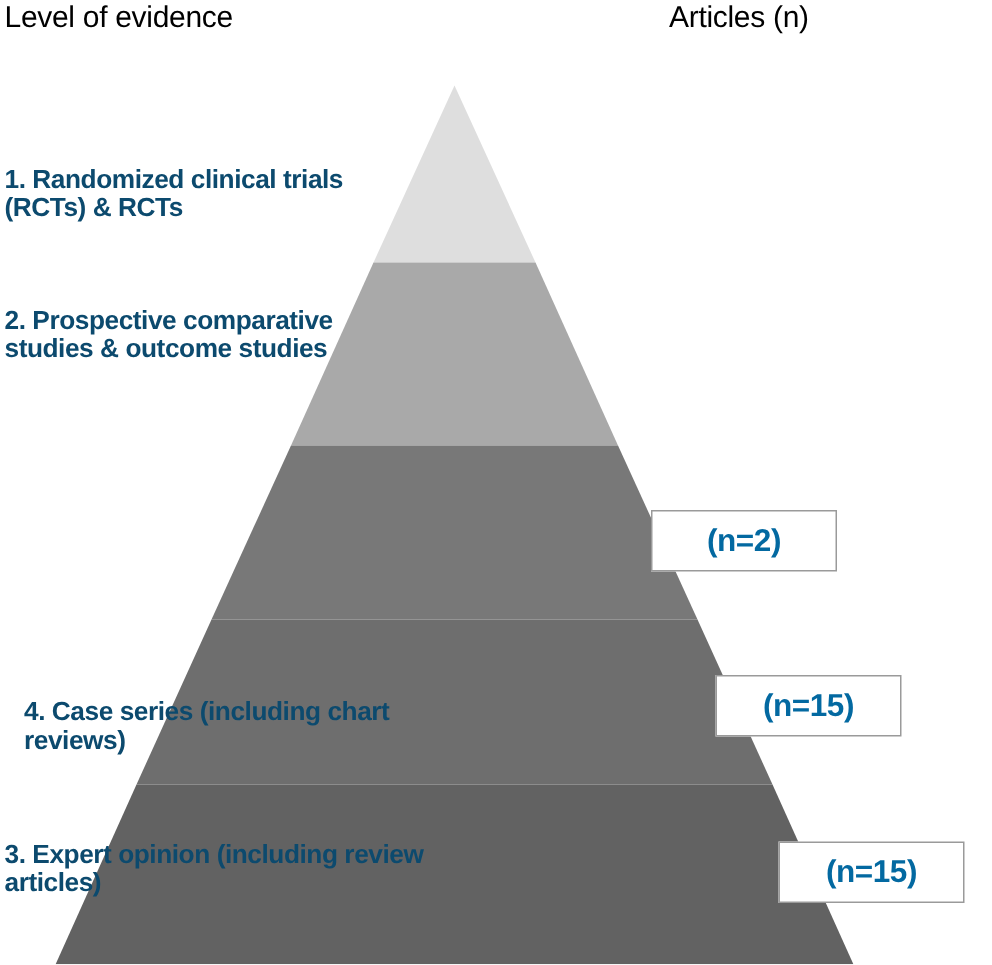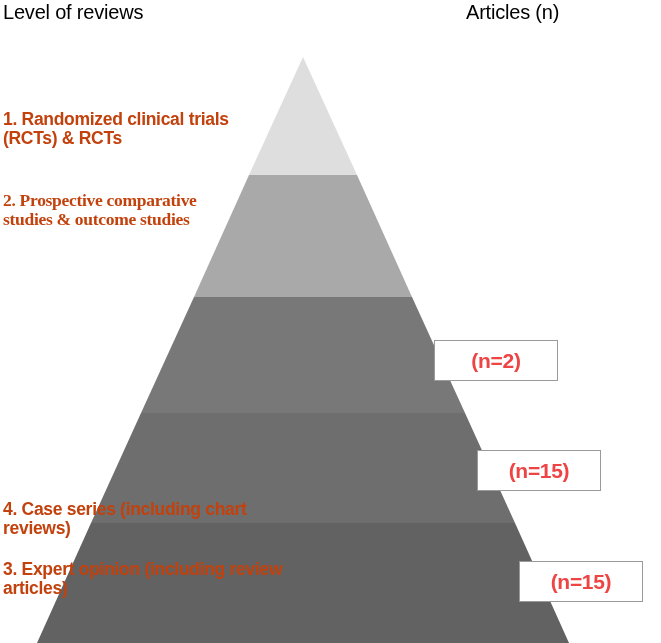--- a/index.html
+++ b/index.html
@@ -22,71 +22,71 @@
     position: absolute;
     top: 0px;
     font-size: 20px;
     font-weight: 400;
     color: #000000;
     letter-spacing: -0.2px;
     white-space: nowrap;
     line-height: 24px;
   }
   #hdr-left  { left: 3px; }
-  #hdr-right { left: 466px; }
+  #hdr-right { left: 446px; }
 
   
   #pyramid {
     position: absolute;
     left: 0;
     top: 0;
     width: 661px;
     height: 643px;
   }
 
   
   .level-label {
     position: absolute;
     font-size: 17.5px;
     font-weight: 700;
-    color: #c2410c;
+    color: #0c4a6e;
     line-height: 19px;
     white-space: pre-line;
     letter-spacing: -0.3px;
   }
   #lbl-1 { left: 3px; top: 110px; }
-  #lbl-2 { left: 3px; top: 191px; font-family: Liberation Serif, serif; }
+  #lbl-2 { left: 3px; top: 204px; }
   #lbl-3 { left: 3px; top: 341px; }
-  #lbl-4 { left: 3px; top: 465px; margin-top: 35px; }
+  #lbl-4 { left: 16px; top: 465px; }
   #lbl-5 { left: 3px; top: 560px; }
 
   
   .callout {
     position: absolute;
     background: #ffffff;
     border: 1.5px solid #9a9a9a;
     display: flex;
     align-items: center;
     justify-content: center;
     font-size: 21px;
     font-weight: 700;
-    color: #ef4444;
+    color: #0369a1;
     letter-spacing: -0.3px;
     box-sizing: border-box;
   }
   #box-1 { left: 434px; top: 340px; width: 124px; height: 41px; }
   #box-2 { left: 477px; top: 450px; width: 124px; height: 41px; }
   #box-3 { left: 519px; top: 561px; width: 124px; height: 41px; }
 </style>
 </head>
 <body style="background: rgb(255, 255, 255);">
 
 <div id="stage" style="background: rgb(255, 255, 255);">
 
-  <div class="header" id="hdr-left">Level of reviews</div>
+  <div class="header" id="hdr-left">Level of evidence</div>
   <div class="header" id="hdr-right">Articles (n)</div>
 
   <svg id="pyramid" viewBox="0 0 661 643" width="661" height="643">
 
     <polygon points="303,57 357,175 249,175" fill="#dedede"></polygon>
 
     <polygon points="249,175 357,175 412,297 194,297" fill="#a9a9a9"></polygon>
 
     <polygon points="194,297 412,297 465,413 141,413" fill="#787878"></polygon>
 

